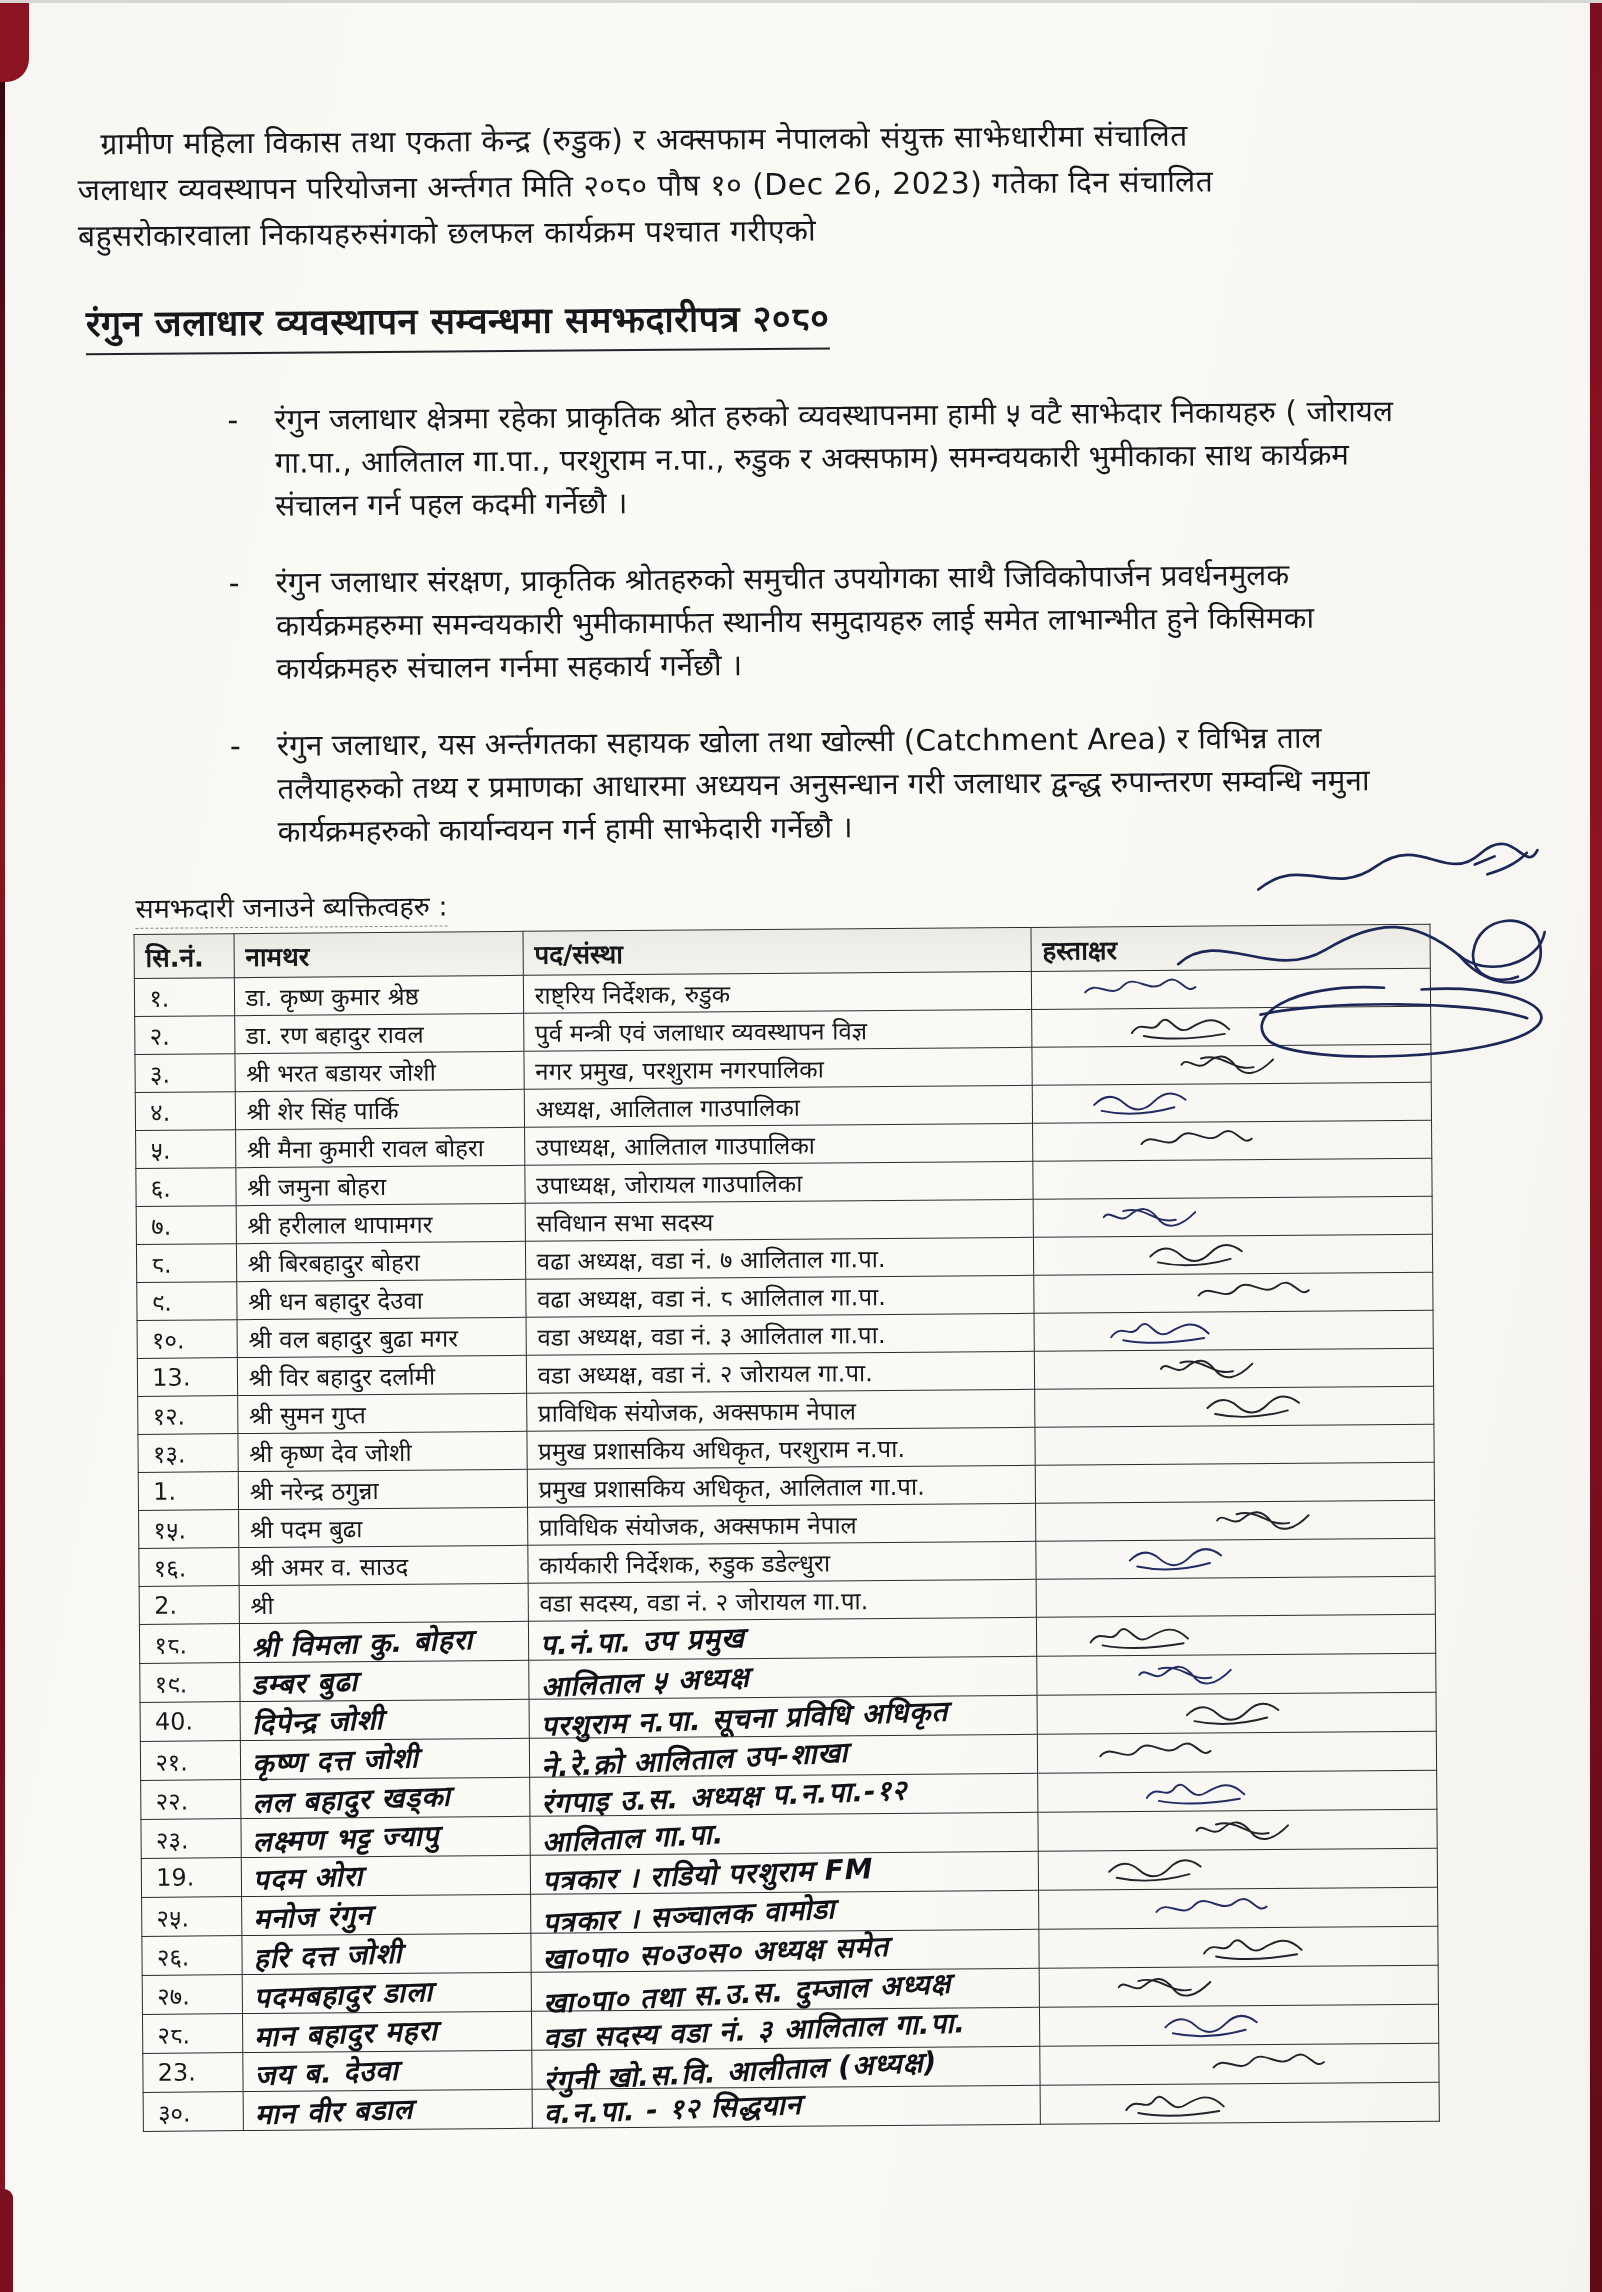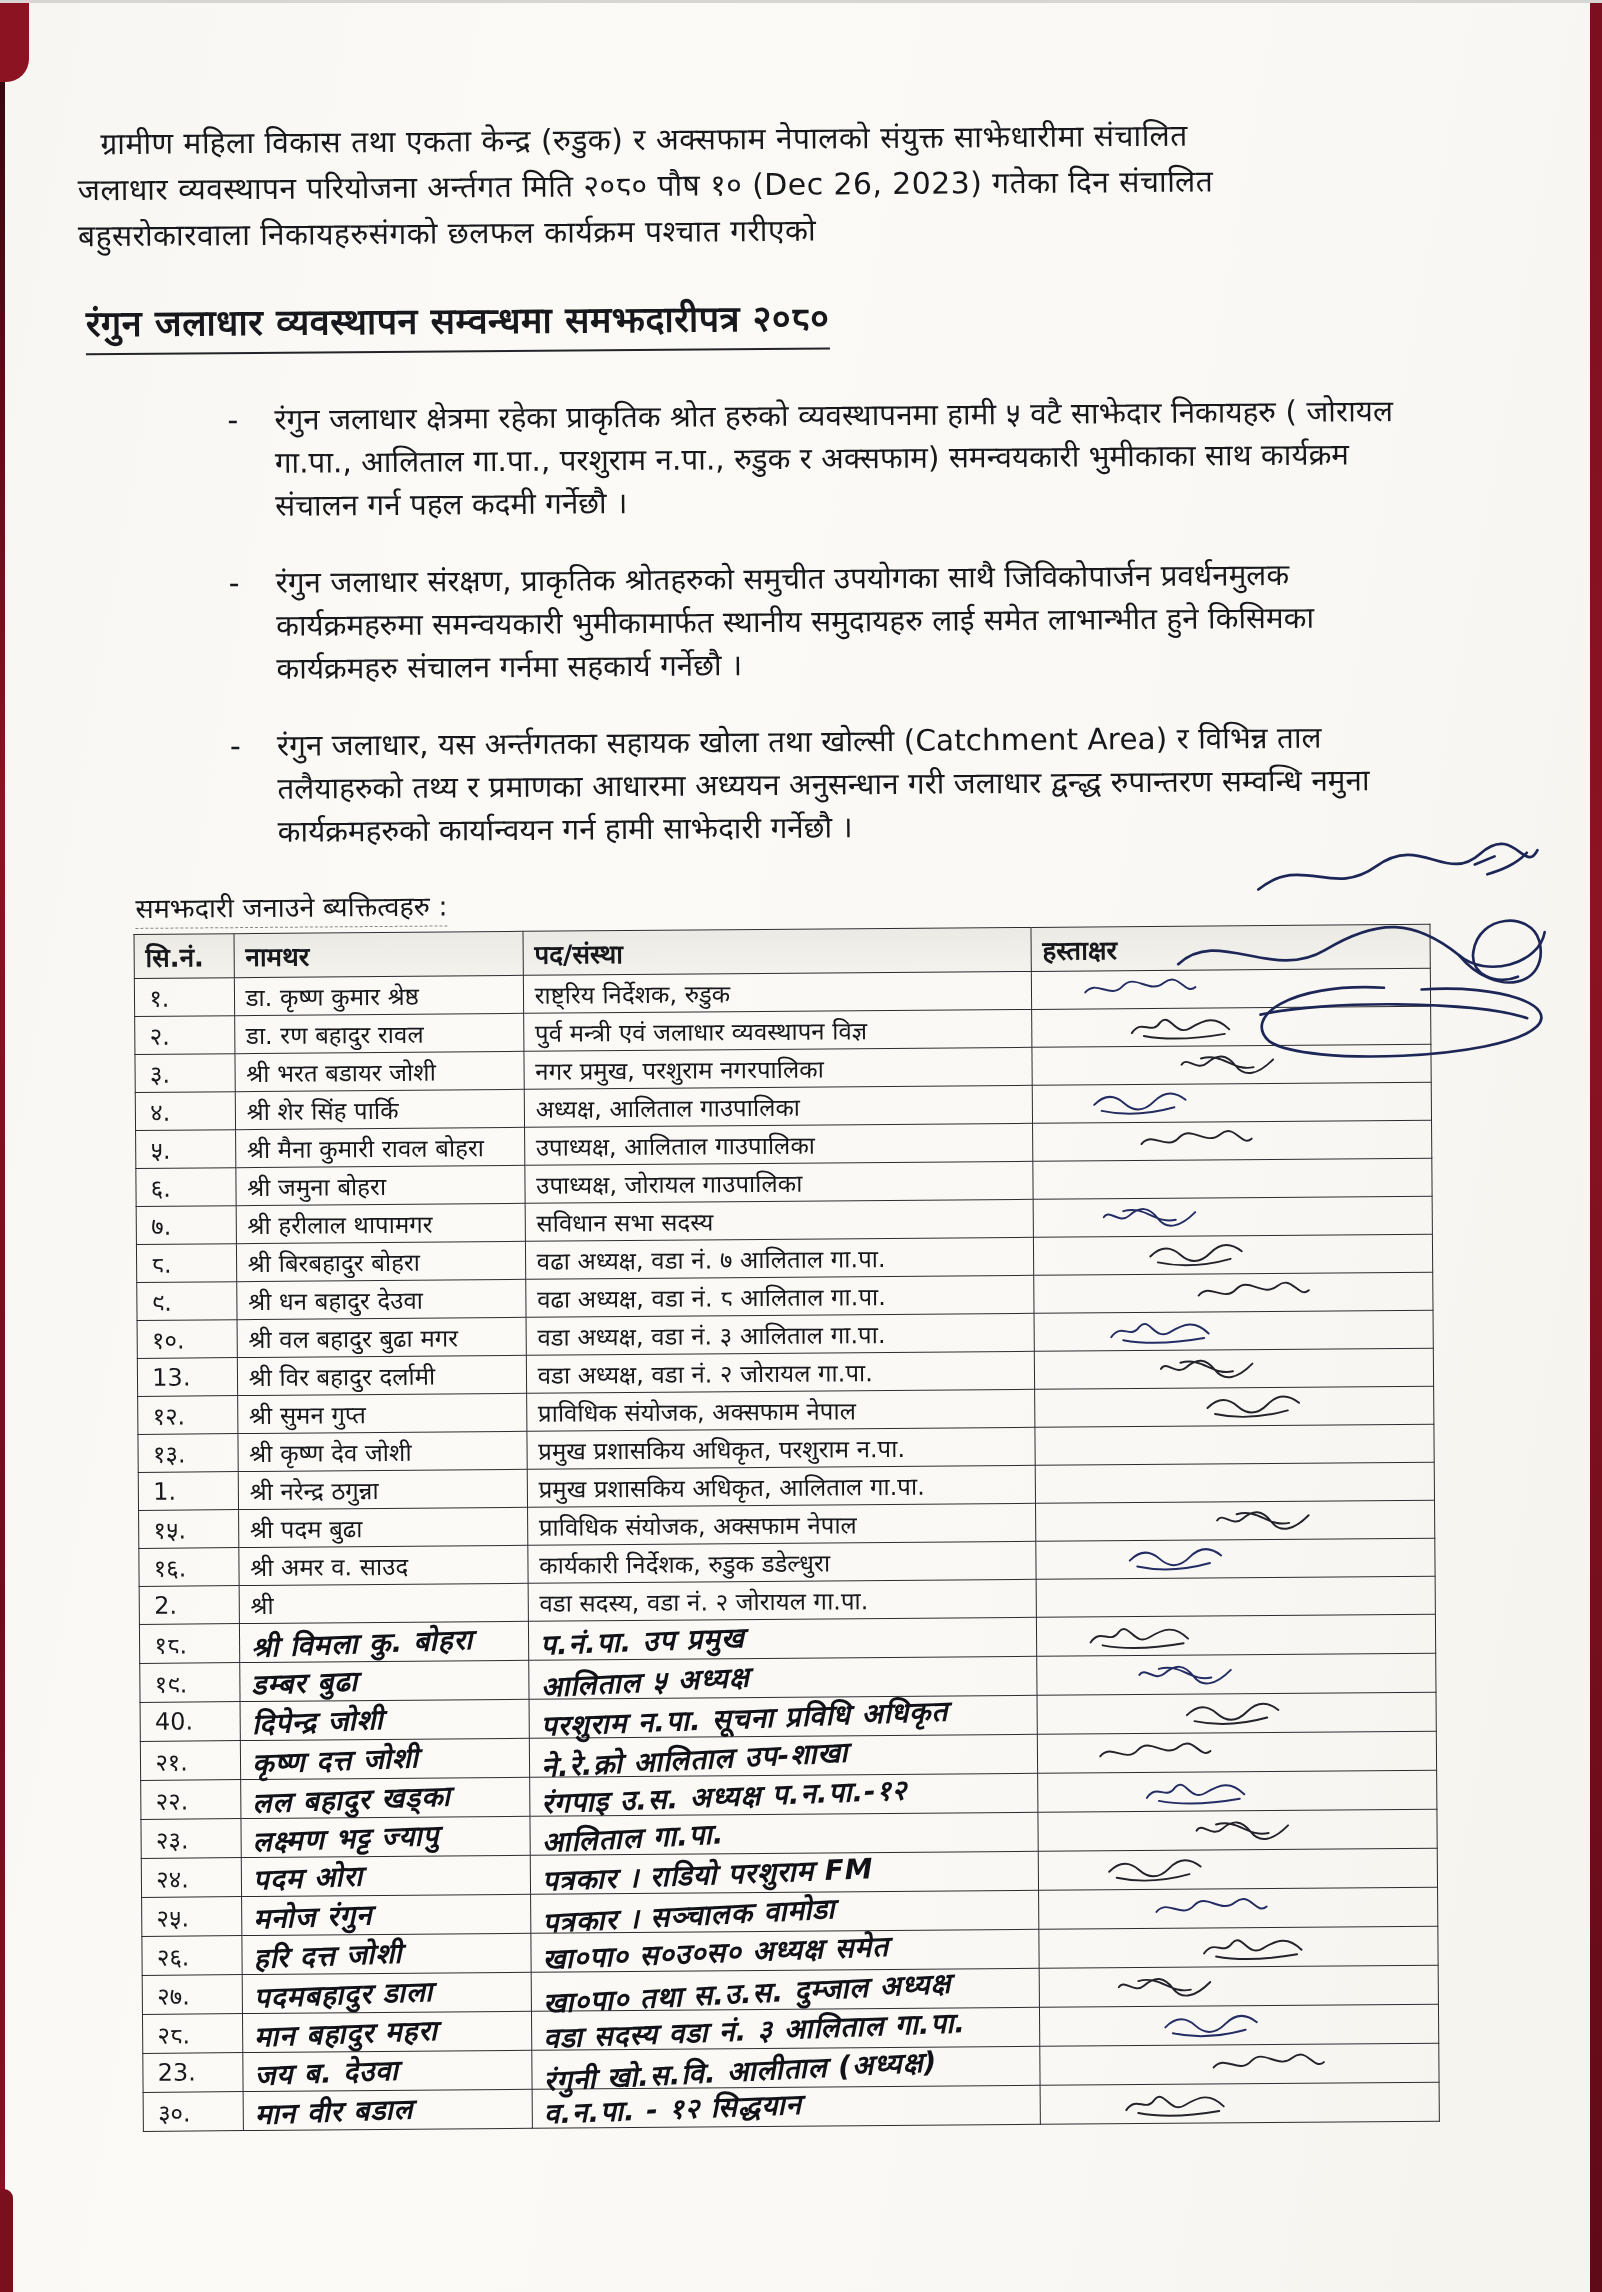--- a/index.html
+++ b/index.html
@@ -265,21 +265,21 @@
           </tr>
           <tr class="hand">
             <td class="c-sn"><span class="ct">२३.</span></td>
             <td class="c-name"><span class="ct">लक्ष्मण भट्ट ज्यापु</span></td>
             <td class="c-pos"><span class="ct">आलिताल गा.पा.</span></td>
             <td class="c-sig"><svg class="scribble" viewBox="0 0 160 36" style="margin-left: 122px; stroke: rgb(35, 36, 43);">
                 <path d="M6 16 C 14 4, 26 26, 40 14 S 66 2, 78 18 S 108 30, 128 10 M 32 8 C 62 0, 74 26, 102 20"></path>
               </svg></td>
           </tr>
           <tr class="hand">
-            <td class="c-sn"><span class="ct">२४.</span></td>
+            <td class="c-sn"><span class="ct">19.</span></td>
             <td class="c-name"><span class="ct">पदम ओरा</span></td>
             <td class="c-pos"><span class="ct">पत्रकार । राडियो परशुराम FM</span></td>
             <td class="c-sig"><svg class="scribble" viewBox="0 0 160 36" style="margin-left: 35px; stroke: rgb(35, 36, 43);">
                 <path d="M5 18 Q 25 -2 45 16 T 85 14 T 127 12 M 15 26 Q 60 36 112 22"></path>
               </svg></td>
           </tr>
           <tr class="hand">
             <td class="c-sn"><span class="ct">२५.</span></td>
             <td class="c-name"><span class="ct">मनोज रंगुन</span></td>
             <td class="c-pos"><span class="ct">पत्रकार । सञ्चालक वामोडा</span></td>

